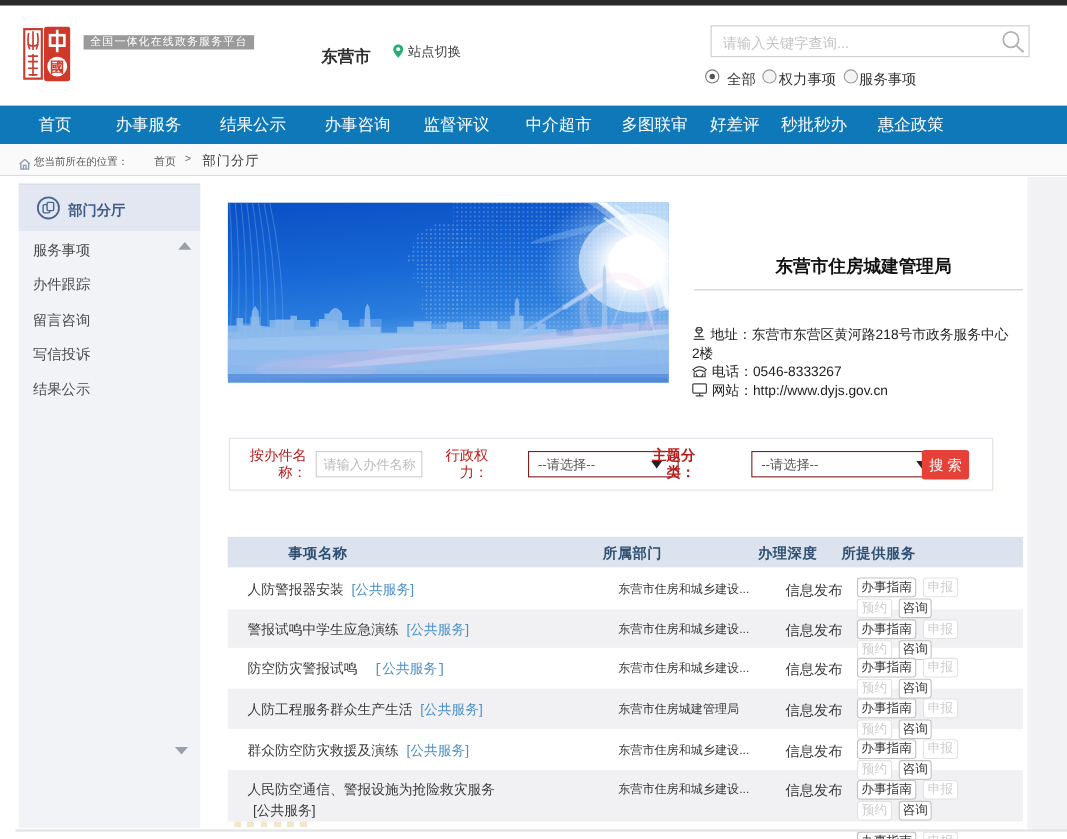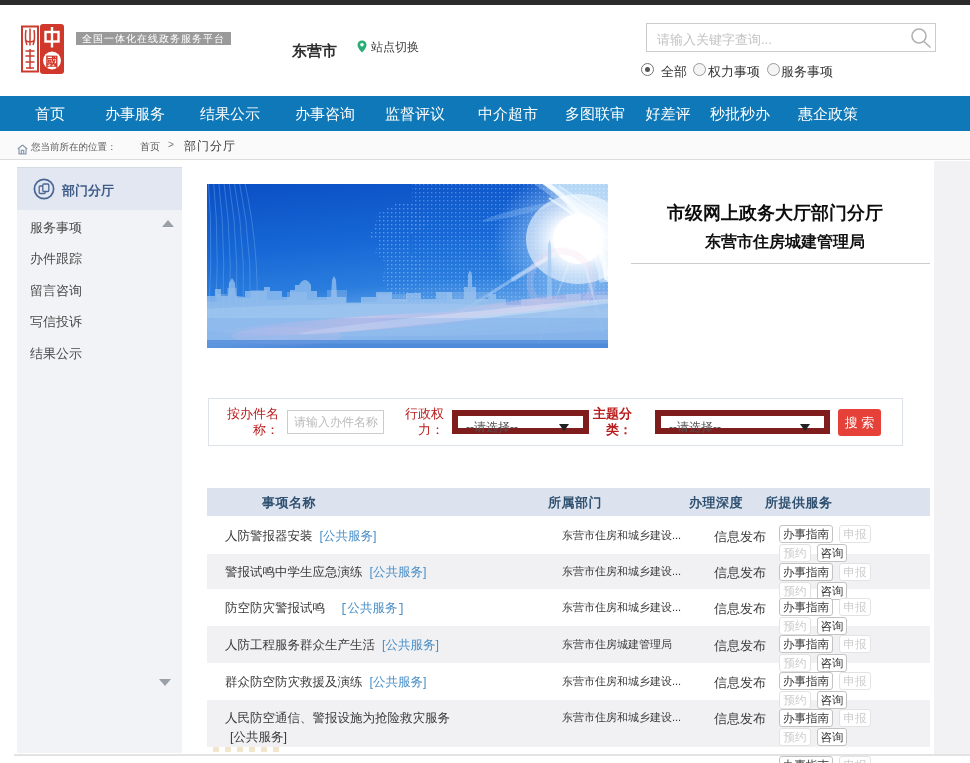--- a/index.html
+++ b/index.html
@@ -36,21 +36,21 @@
 
 #ptitle{left:620px;top:201px;width:310px;text-align:center;font-size:18px;font-weight:bold;color:#0d0d0d;}
 #psub{left:630px;top:232px;width:310px;text-align:center;font-size:16px;font-weight:bold;color:#111;}
 #pdiv{left:631px;top:263px;width:299px;height:1px;background:#ccc;}
 #contact{left:629px;top:296px;width:302px;font-size:12.5px;color:#222;line-height:17px;}
 #contact svg{vertical-align:-2px;margin-right:4px;}
 
 #fbox{left:208px;top:398px;width:695px;height:48px;border:1px solid #dde1e9;box-sizing:border-box;background:#fff;}
 .flab{position:absolute;font-size:13px;color:#b91c1c;line-height:16px;text-align:right;}
 .finput{position:absolute;top:410px;height:24px;border:1px solid #ccc;box-sizing:border-box;background:#fff;font-size:12px;color:#bbb;line-height:22px;padding-left:6px;overflow:hidden;white-space:nowrap;}
-.fsel{position:absolute;top:410px;height:24px;border:6px solid #7f1d1d;box-sizing:border-box;background:#fff;font-size:12px;color:#555;line-height:22px;padding-left:8px;}
+.fsel{position:absolute;top:410px;height:24px;border:1px solid #7f1d1d;box-sizing:border-box;background:#fff;font-size:12px;color:#555;line-height:22px;padding-left:8px;margin-left:28px;}
 .fsel .ar{position:absolute;right:14px;top:8px;width:0;height:0;border-left:5px solid transparent;border-right:5px solid transparent;border-top:7px solid #222;}
 #fbtn{left:838px;top:409px;width:43px;height:27px;background:#e64138;border-radius:3px;color:#fff;font-size:13px;text-align:center;line-height:27px;}
 
 #thead{left:207px;top:488px;width:723px;height:28px;background:#dce3ef;}
 .th{position:absolute;top:494px;font-size:13px;font-weight:bold;color:#2f5070;letter-spacing:0.5px;white-space:nowrap;margin-left:28px;}
 .trow{position:absolute;left:207px;width:723px;}
 .rname{position:absolute;left:225px;font-size:12.5px;color:#3a3a3a;white-space:nowrap;}
 .rname .pub{color:#4a8fc7;}
 .rdept{position:absolute;left:562px;font-size:11px;color:#3a3a3a;white-space:nowrap;}
 .rdepth{position:absolute;left:690px;width:100px;text-align:center;font-size:13px;color:#3a3a3a;white-space:nowrap;}
@@ -229,23 +229,41 @@
       L401,164 L0,164 Z"></path>
 
     <ellipse cx="150" cy="140" rx="150" ry="7" fill="url(#pink)" transform="rotate(-4 150 140)" opacity="0.7"></ellipse>
     <ellipse cx="330" cy="120" rx="120" ry="6" fill="url(#pink)" transform="rotate(-7 330 120)" opacity="0.55"></ellipse>
     <ellipse cx="260" cy="132" rx="170" ry="4" fill="#ffffff" opacity="0.28" transform="rotate(-6 260 132)"></ellipse>
     <ellipse cx="80" cy="152" rx="55" ry="9" fill="#eec9e6" opacity="0.22"></ellipse>
     <rect y="134" width="401" height="24" fill="#5e9ce6" opacity="0.22"></rect>
     <rect y="156" width="401" height="8" fill="#4b86d8" opacity="0.7"></rect>
   </svg>
 
-  <div class="abs" id="ptitle">市级网上政务大厅部门分厅</div>
   <div class="abs" id="psub">东营市住房城建管理局</div>
   <div class="abs" id="pdiv"></div>
+  <div class="abs" id="contact">
+    <svg width="13" height="13" viewBox="0 0 13 13">
+        <g stroke="#444" stroke-width="1.1" fill="none">
+          <circle cx="6.5" cy="3.2" r="2.6"></circle>
+          <path d="M3,3.2 h7 M6.5,5.8 v3 M2.5,9 h8 M1.5,11.5 h10"></path>
+        </g>
+      </svg>地址：东营市东营区黄河路218号市政务服务中心<br>2楼<br>
+    <svg width="14" height="12" viewBox="0 0 14 12">
+        <g stroke="#444" stroke-width="1.1" fill="none">
+          <path d="M1,4 Q7,-1.5 13,4 L11.2,6 Q7,2.8 2.8,6 Z M4,7.5 a3,3 0 0 0 6,0 M2,6.5 v4 h10 v-4"></path>
+        </g>
+      </svg>电话：0546-8333267<br>
+    <svg width="14" height="13" viewBox="0 0 14 13">
+        <g stroke="#444" stroke-width="1.1" fill="none">
+          <rect x="0.8" y="1" width="12.4" height="8.4" rx="1"></rect>
+          <path d="M7,9.6 v2 M3.5,11.8 h7"></path>
+        </g>
+      </svg>网站：http://www.dyjs.gov.cn
+  </div>
 
   <div class="abs" id="fbox"></div>
   <div class="flab" style="left:215px;top:406px;width:64px;">按办件名<br>称：</div>
   <div class="finput" style="left:287px;width:97px;">请输入办件名称</div>
   <div class="flab" style="left:400px;top:406px;width:44px;">行政权<br>力：</div>
   <div class="fsel" style="left:452px;width:137px;">--请选择--<span class="ar"></span></div>
   <div class="flab" style="left:588px;top:406px;width:44px;font-weight:bold;">主题分<br>类：</div>
   <div class="fsel" style="left:655px;width:175px;">--请选择--<span class="ar"></span></div>
   <div class="abs" id="fbtn">搜 索</div>
 

